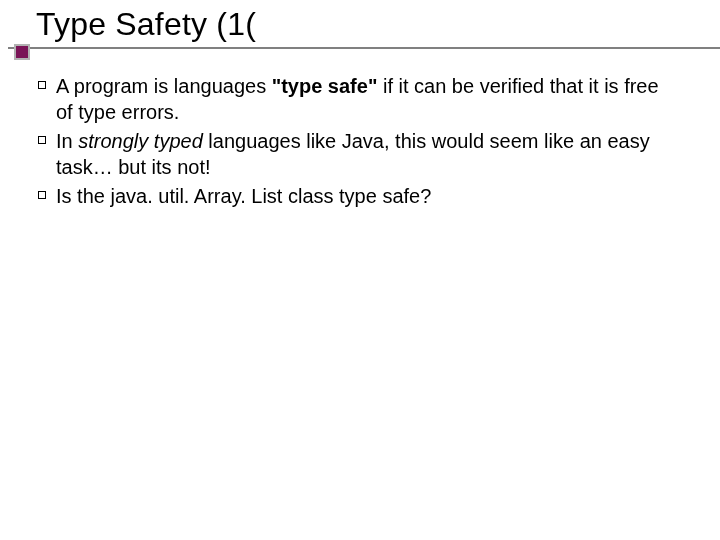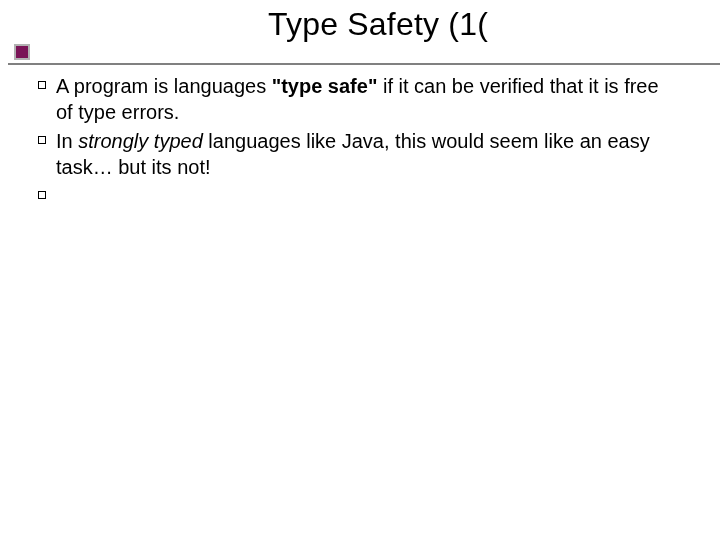--- a/index.html
+++ b/index.html
@@ -21,23 +21,22 @@
     position: absolute;
     top: 6px;
     left: 0;
     right: 0;
   }
   .title {
     font-size: 32px;
     font-weight: 400;
     color: #000;
     padding-left: 36px;
-    padding-bottom: 20px;
+    padding-bottom: 4px;
     letter-spacing: 0.2px;
-    text-align: center;
   }
   .title-underline {
     height: 2px;
     background: #808080;
     margin-left: 8px;
     margin-right: 0;
   }
   .corner-box {
     position: absolute;
     left: 14px;
@@ -93,17 +92,17 @@
       <span>A program is languages </span><span class="bold">"type safe"</span><span> if it can be verified that it is free of type errors.</span>
     </div>
 
     <div class="item">
       <span class="bullet"></span>
       <span>In </span><span class="ital">strongly typed</span><span> languages like Java, this would seem like an easy task… but its not!</span>
     </div>
 
     <div class="item">
       <span class="bullet"></span>
-      <span></span><span></span>
+      <span>Is the java. util. Array. List class type safe?</span><span></span><span></span>
     </div>
 
   </div>
 </div>
 
 </body></html>

